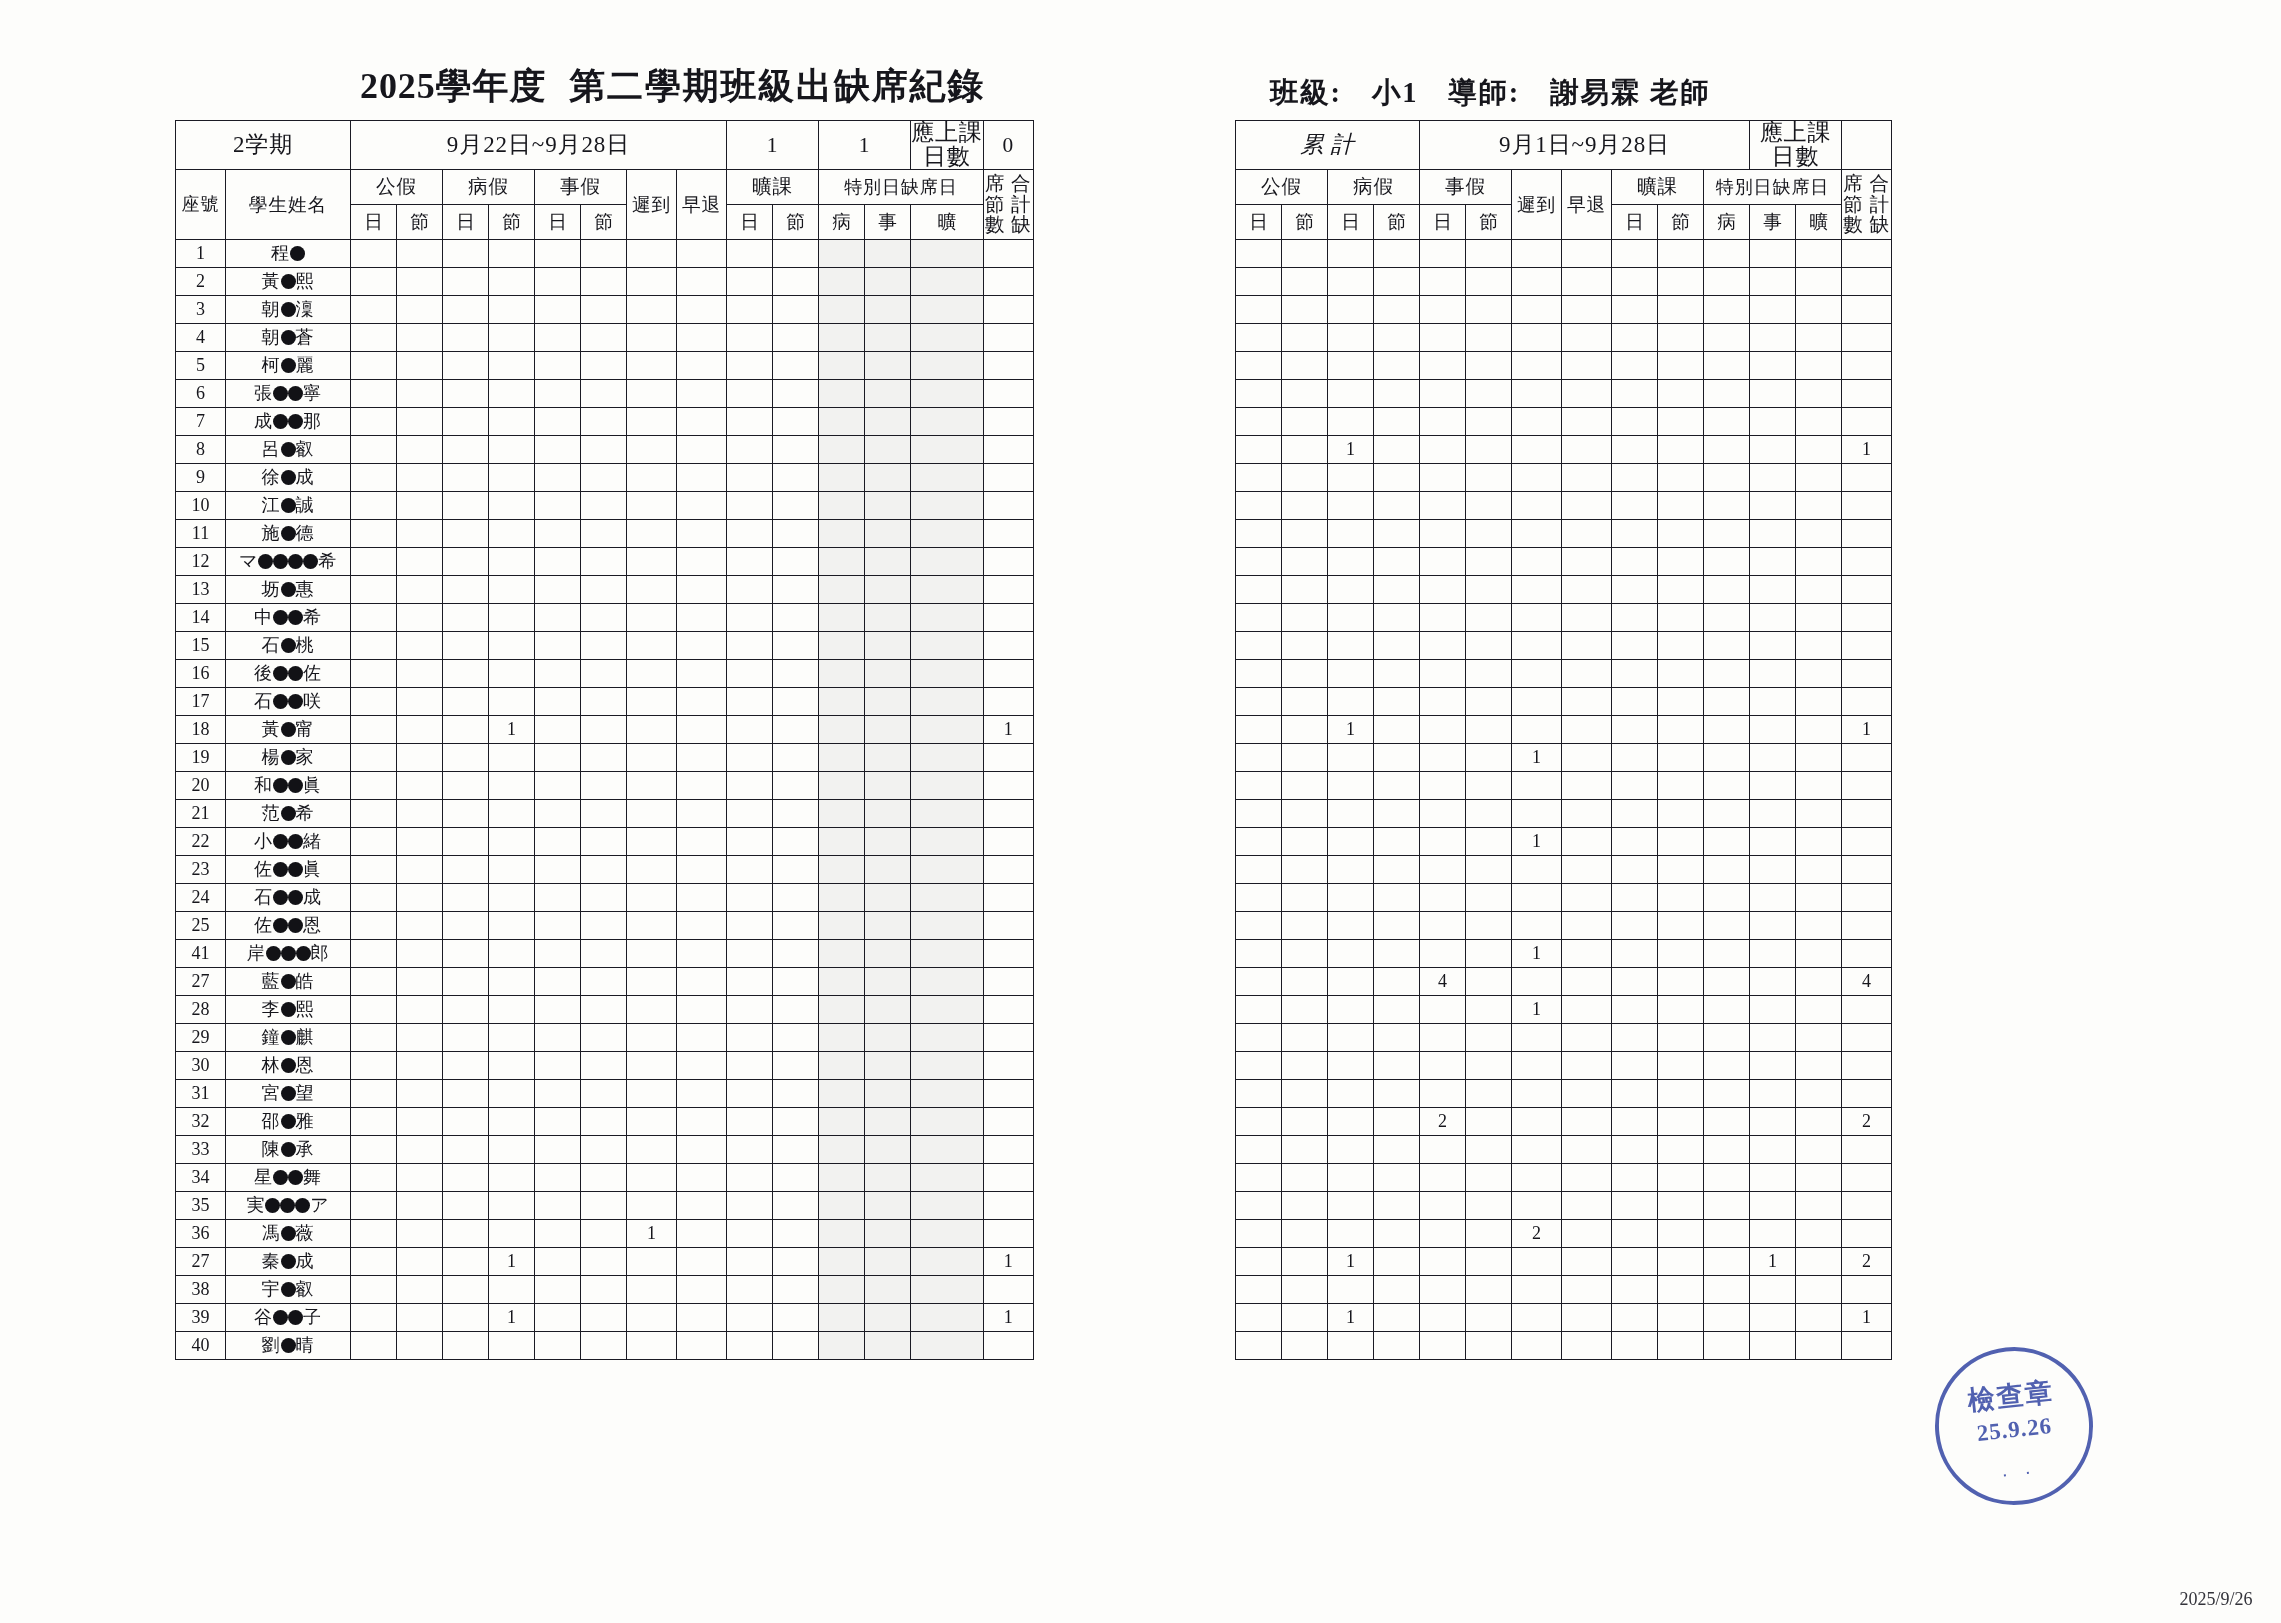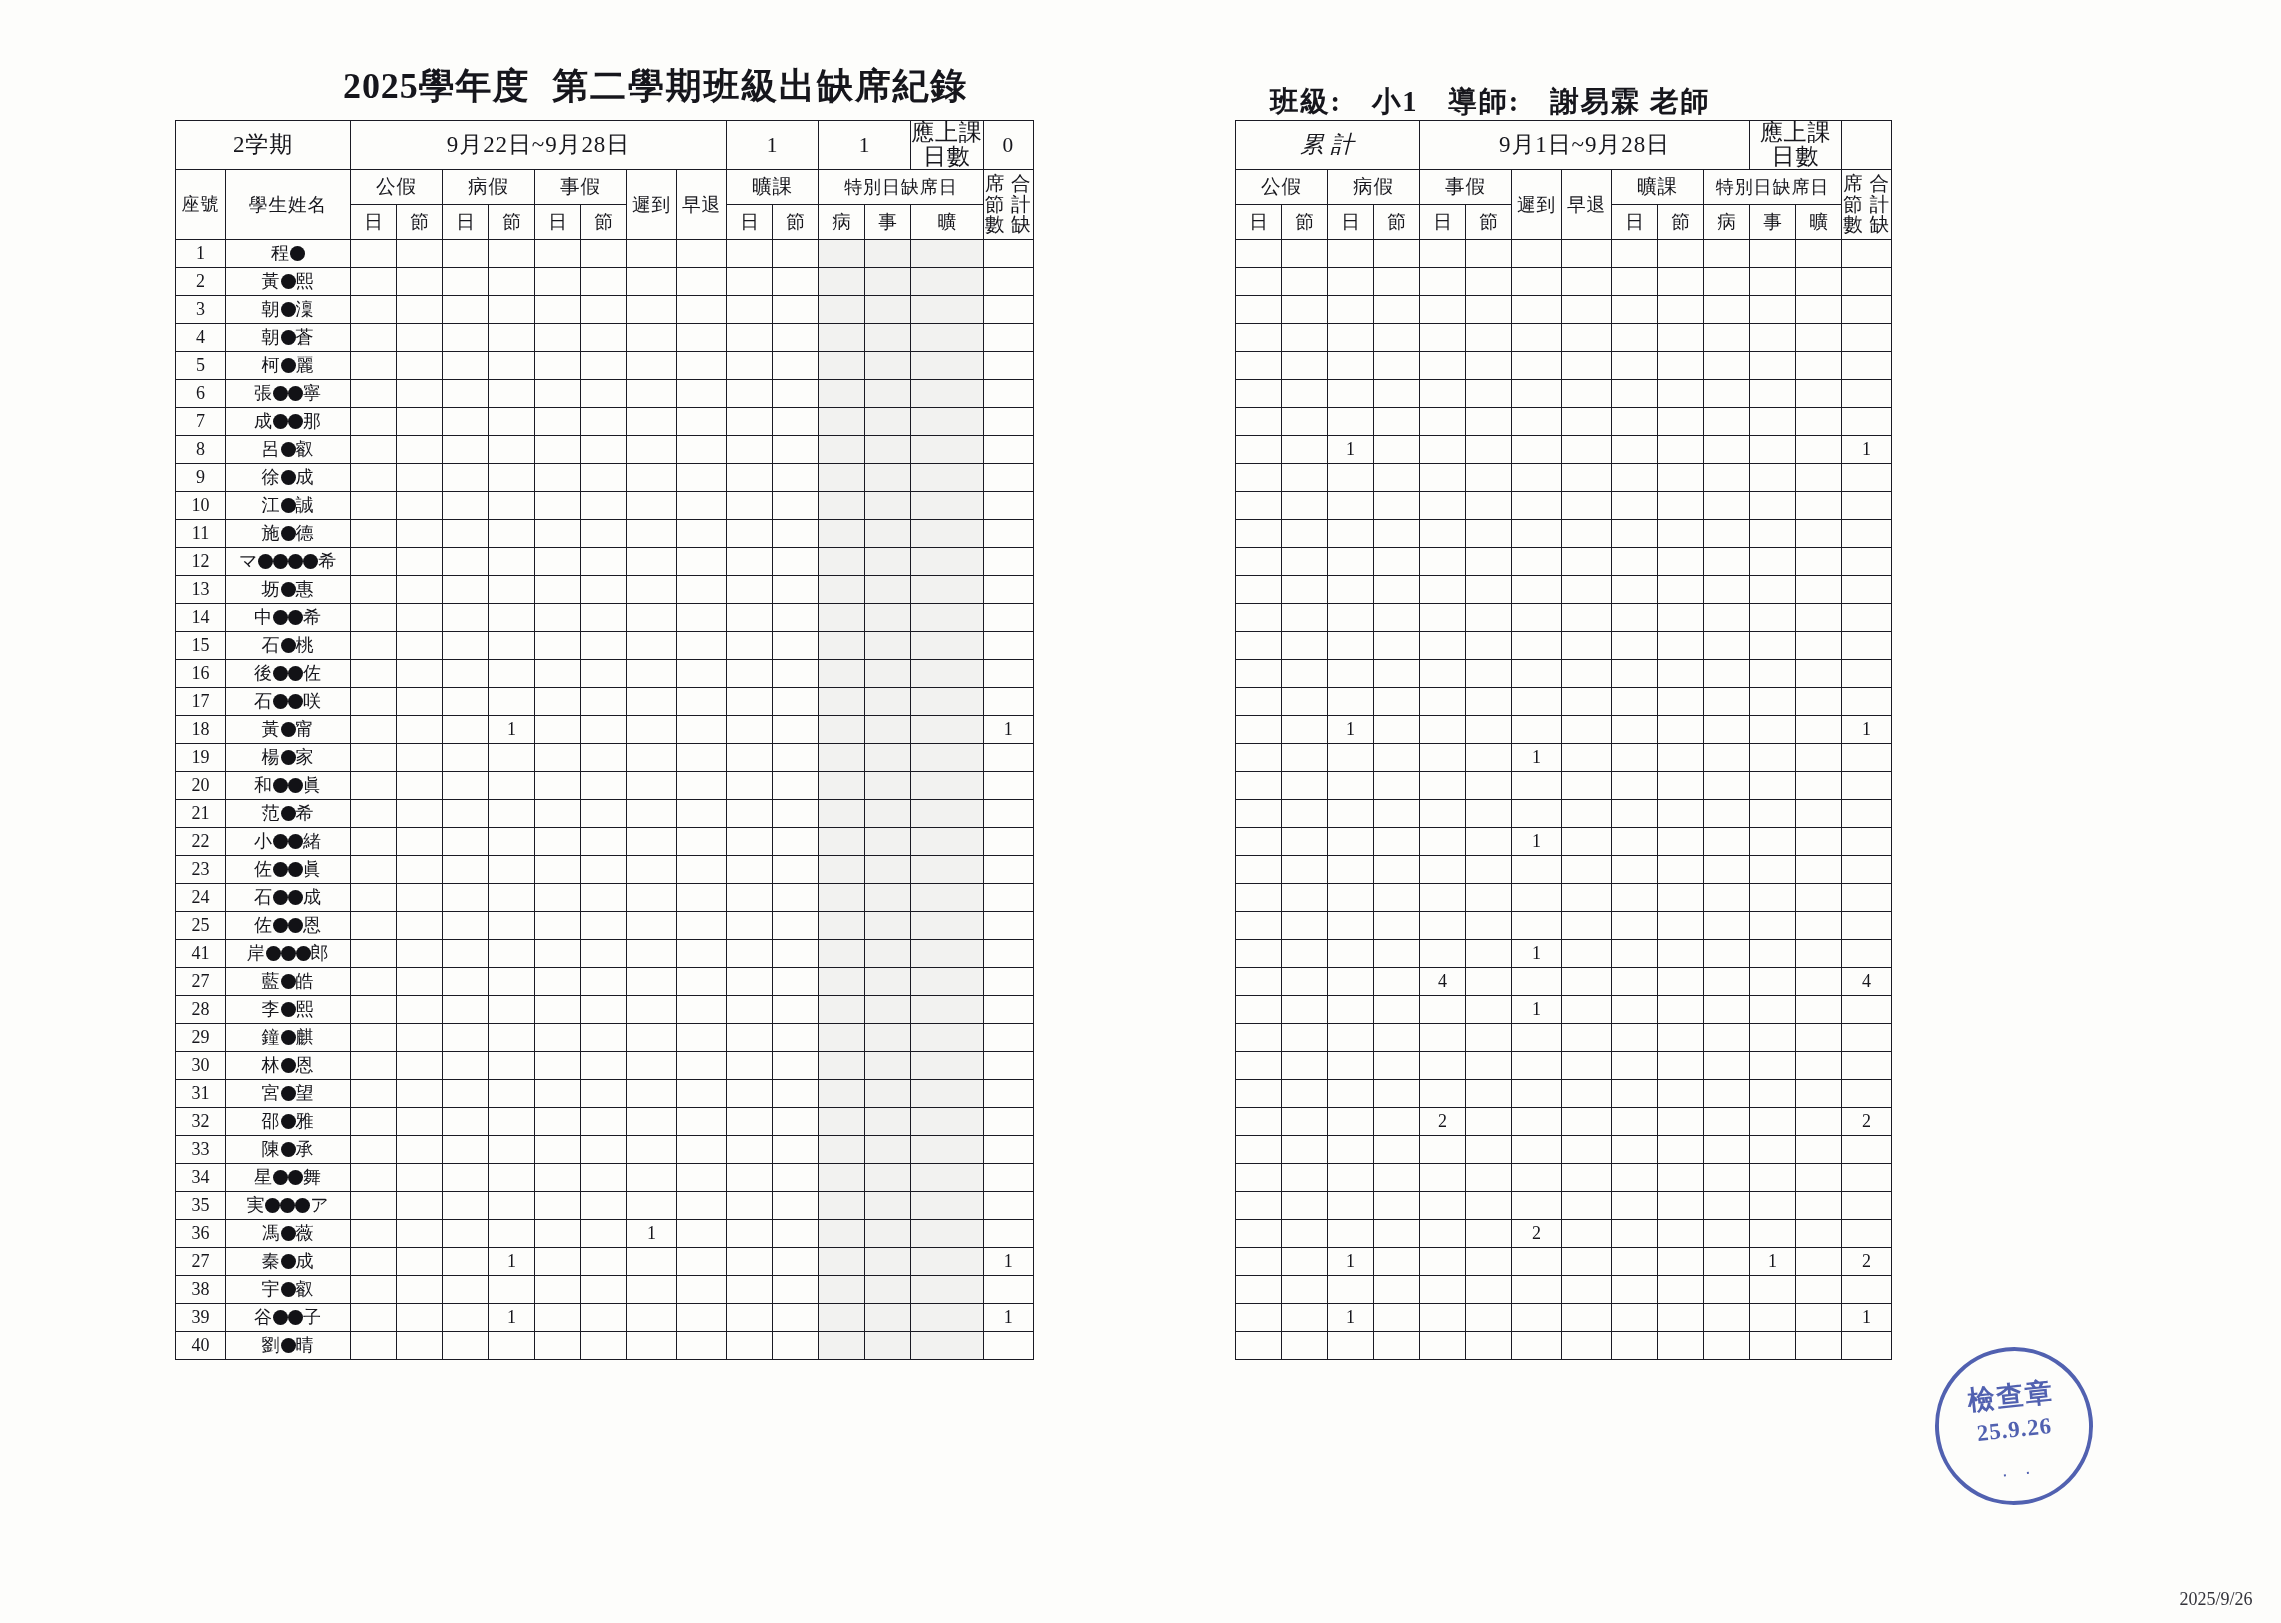--- a/index.html
+++ b/index.html
@@ -24,34 +24,34 @@
   
   .doc-header {
     position: absolute;
     top: 37px;
     left: 0;
     width: 100%;
     height: 62px;
   }
   .doc-title {
     position: absolute;
-    left: 343px;
+    left: 360px;
     top: 25px;
     font-size: 36px;
     letter-spacing: 1.8px;
     white-space: nowrap;
     font-weight: 600;
     text-align: center;
   }
   .doc-title .yr { letter-spacing: 0.9px; }
   .doc-title .sp { display: inline-block; width: 23px; }
   .class-info {
     position: absolute;
     left: 1270px;
-    top: 46px;
+    top: 37px;
     font-size: 28.5px;
     white-space: nowrap;
     font-weight: 600;
     letter-spacing: 1.8px;
   }
   .class-info span { display: inline-block; }
   .ci-gap-m { width: 30px; }
 
   
   .sheet {

